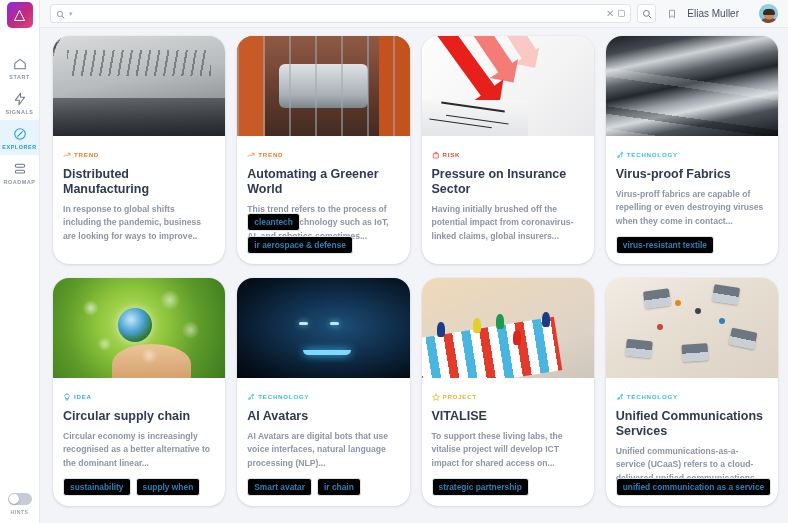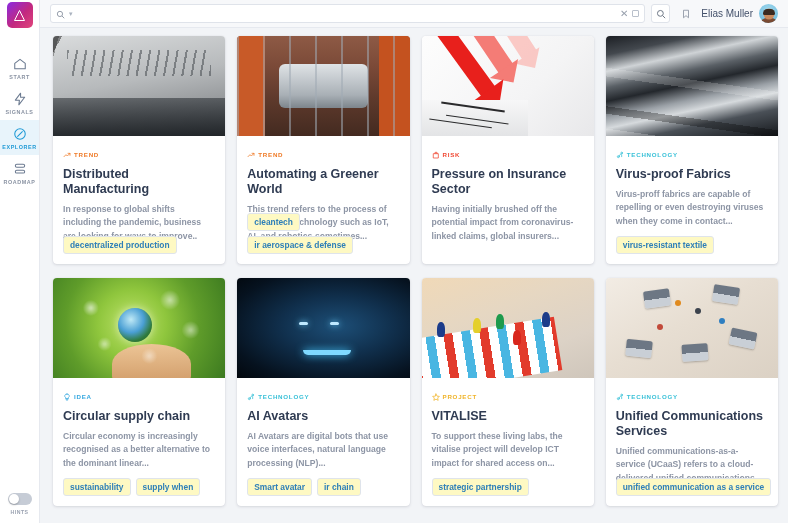--- a/index.html
+++ b/index.html
@@ -76,21 +76,21 @@
   }
   .icon-btn {
     width: 19px; height: 19px; background: #fff; border: 1px solid #dfe3ea;
     border-radius: 3px; display: flex; align-items: center; justify-content: center;
     cursor: pointer; flex: 0 0 19px;
   }
   .bookmark-btn {
     width: 19px; height: 19px; display: flex; align-items: center;
     justify-content: center; cursor: pointer; flex: 0 0 19px;
   }
-  .user { display: flex; align-items: center; gap: 6px; margin-left: auto; }
+  .user { display: flex; align-items: center; gap: 20px; margin-left: auto; }
   .user-name { font-size: 10px; color: #43506a; font-weight: 500; white-space: nowrap; }
   .avatar {
     width: 19px; height: 19px; border-radius: 50%; overflow: hidden; flex: 0 0 19px;
     background: radial-gradient(circle at 50% 32%, #9fd8ee 0%, #7ec4e2 60%, #62b2d6 100%);
     position: relative; cursor: pointer;
   }
   .avatar .face {
     position: absolute; left: 50%; top: 54%; transform: translate(-50%,-50%);
     width: 11px; height: 11px; border-radius: 50%; background: #c98a5e;
   }
@@ -103,21 +103,21 @@
     width: 17px; height: 6px; border-radius: 7px 7px 0 0; background: #7a4a32;
   }
 
   
   .content { flex: 1; overflow: hidden; padding: 8px 10px 0 13px; position: relative; }
   .grid {
     display: grid; grid-template-columns: repeat(4, 1fr);
     gap: 14px 12px;
   }
   .card {
-    background: #fff; border-radius: 4px;
+    background: #fff; border-radius: 16px;
     box-shadow: 0 1px 3px rgba(30,40,60,.13), 0 0 1px rgba(30,40,60,.12);
     overflow: hidden; display: flex; flex-direction: column;
     height: 228px; cursor: pointer;
   }
   .card-img { height: 100px; width: 100%; position: relative; overflow: hidden; flex: 0 0 100px; }
   .card-body { padding: 9px 10px 0; flex: 1; display: flex; flex-direction: column; min-height: 0; }
   .badge { display: flex; align-items: center; gap: 3px; margin-bottom: 4px; }
   .badge-text {
     font-size: 6.2px; font-weight: 700; letter-spacing: .75px; text-transform: uppercase;
   }
@@ -125,21 +125,21 @@
     font-size: 12.5px; color: #2f3b52; font-weight: 600;
     line-height: 1.2; margin-bottom: 6px;
   }
   .card-desc {
     font-size: 8.6px; color: #8d95a5; line-height: 1.55; flex: 1; font-weight: bold;
   }
   .tags { display: flex; gap: 5px; padding: 0 10px 10px; flex-wrap: wrap; }
   .tag {
     border: 1px solid #dfe4eb; border-radius: 3px; padding: 3px 6px;
     font-size: 8.4px; color: #2e7fb8; font-weight: 600; white-space: nowrap;
-    background: #fef9c3; cursor: pointer;
+    background: #000000; cursor: pointer;
   }
 
   
   .art { position: absolute; inset: 0; }
   .art-factory {
     background:
       linear-gradient(118deg, rgba(0,0,0,.42) 0 4%, transparent 4% 8%),
       linear-gradient(105deg, rgba(0,0,0,.3) 0 3%, transparent 3% 9%),
       linear-gradient(170deg, #d9dbdc 0%, #b7babc 45%, #8e9194 78%, #6f7376 100%);
   }
@@ -381,23 +381,20 @@
               <div class="badge">
                 <span><svg width="8" height="8" viewBox="0 0 24 24" fill="none" stroke="#ef7b28" stroke-width="2.3" stroke-linecap="round" stroke-linejoin="round">
                     <polyline points="3,17 9,11 13,15 21,7"></polyline>
                     <polyline points="15,7 21,7 21,13"></polyline>
                   </svg></span>
                 <span class="badge-text" style="color:#ef7b28">TREND</span>
               </div>
               <div class="card-title">Distributed Manufacturing</div>
               <div class="card-desc">In response to global shifts including the pandemic, business are looking for ways to improve..</div>
             </div>
-            <div class="tags">
-              <span class="tag">decentralized production</span>
-            </div>
           </div>
           <div class="card">
             <div class="card-img">
               <span class="art art-robots"></span>
             </div>
             <div class="card-body">
               <div class="badge">
                 <span><svg width="8" height="8" viewBox="0 0 24 24" fill="none" stroke="#ef7b28" stroke-width="2.3" stroke-linecap="round" stroke-linejoin="round">
                     <polyline points="3,17 9,11 13,15 21,7"></polyline>
                     <polyline points="15,7 21,7 21,13"></polyline>

